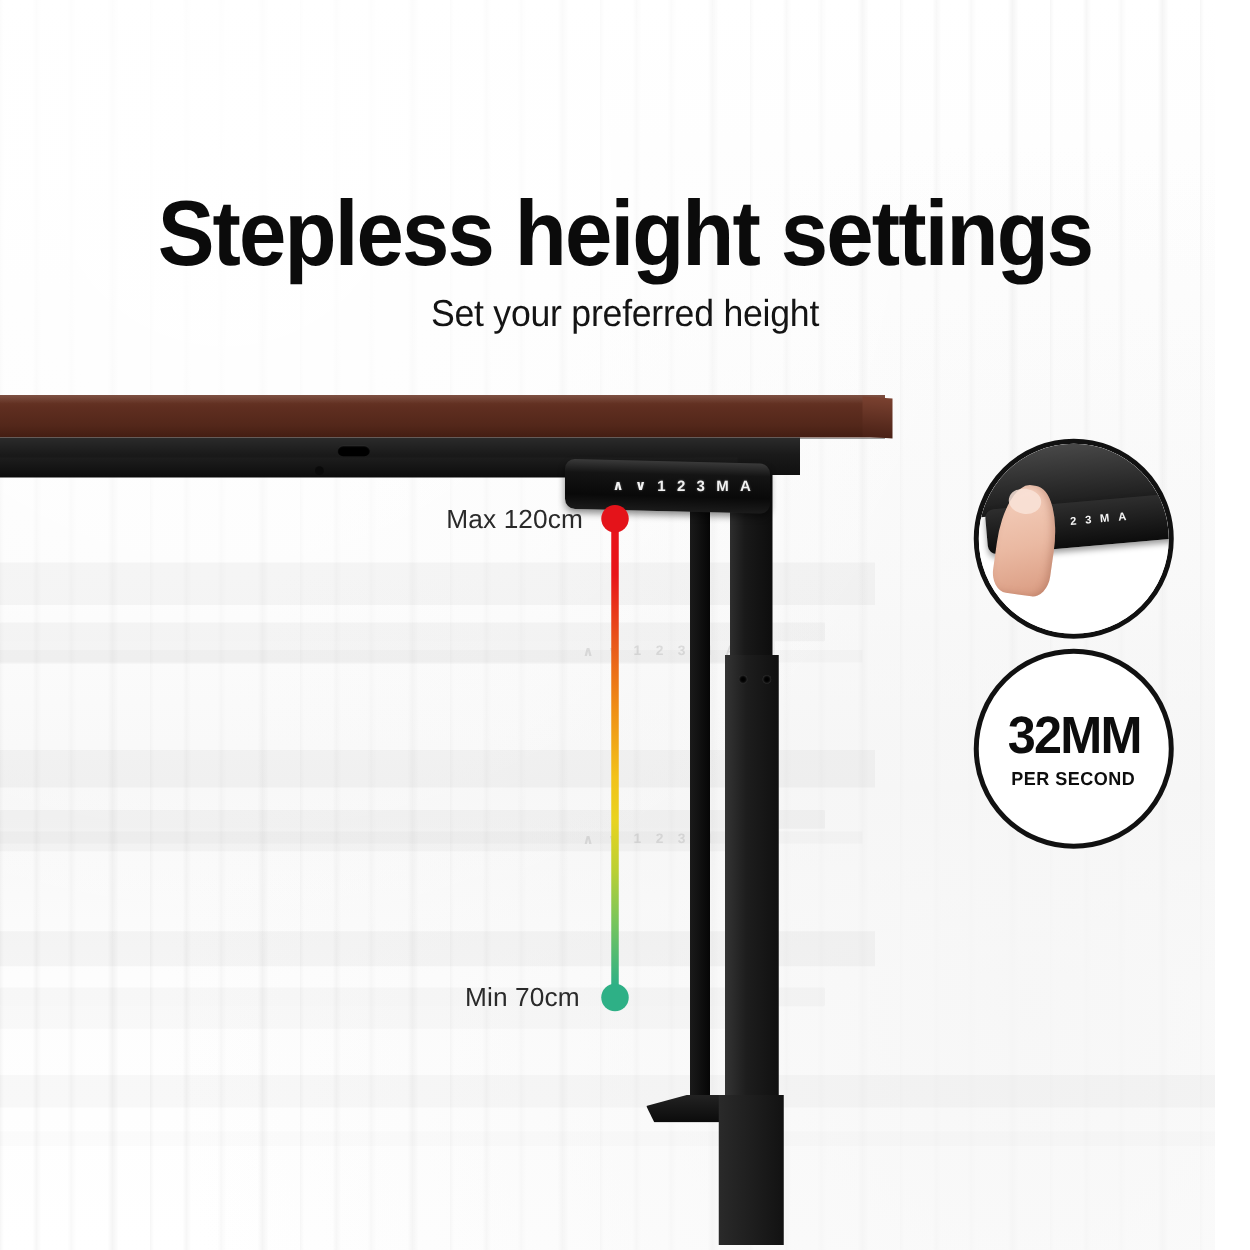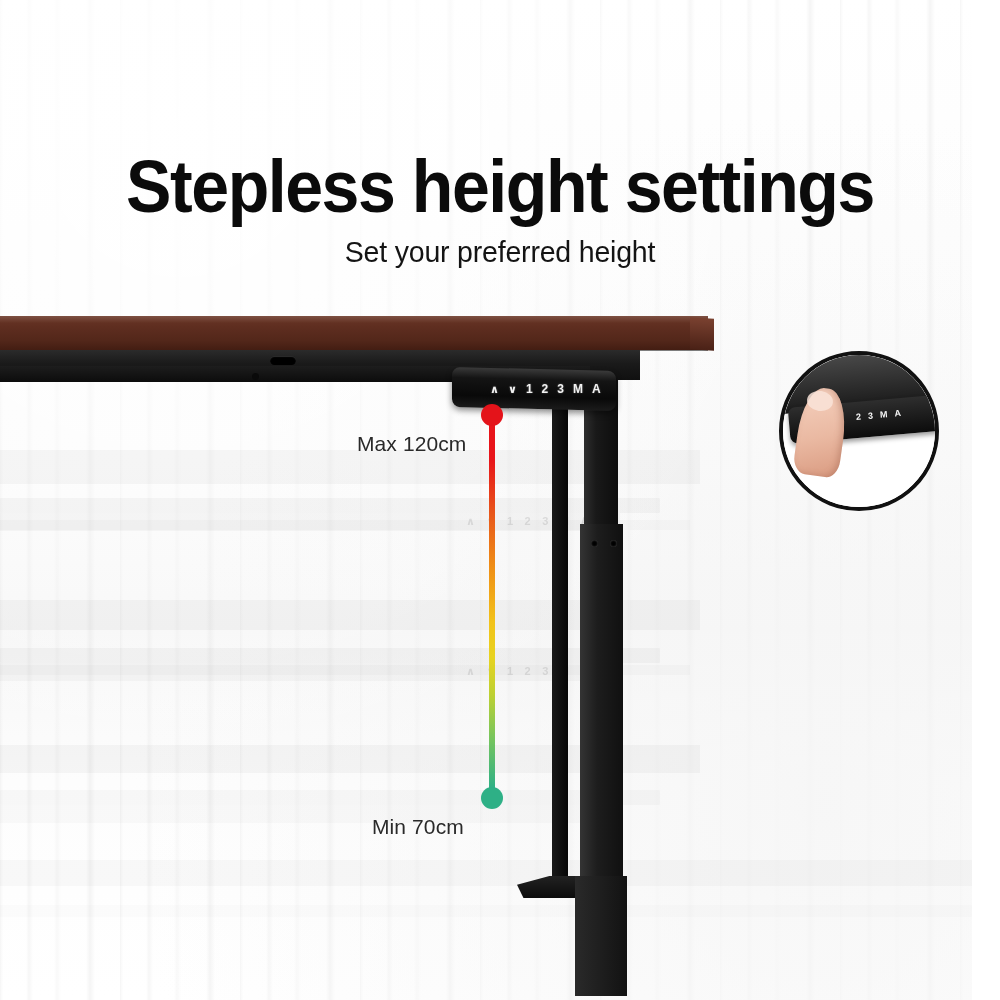--- a/index.html
+++ b/index.html
@@ -138,21 +138,21 @@
     position:absolute;left:489px;top:413px;width:6px;height:387px;border-radius:3px;
     background:linear-gradient(180deg,
       #e8141a 0%, #e8141a 12%, #e8561a 26%, #ef8f16 40%,
       #f2c21a 54%, #e8d320 63%, #bcd033 73%, #77c55d 84%, #2eb086 97%, #25ac85 100%);
   }
   .dot{position:absolute;width:22px;height:22px;border-radius:50%;}
   .dot.max{left:481px;top:404px;background:#e4131a;}
   .dot.min{left:481px;top:787px;background:#2eb086;}
   .meas-label{
     position:absolute;font-size:21px;color:#2a2a2a;font-weight:400;
-    white-space:nowrap;letter-spacing:.1px;margin-top:28px;
+    white-space:nowrap;letter-spacing:.1px;
   }
   .meas-label.max{left:357px;top:404px;}
   .meas-label.min{left:372px;top:787px;}
 
   
   .badge{position:absolute;border-radius:50%;background:#fff;border:3px solid #111;
     overflow:hidden;display:flex;align-items:center;justify-content:center;flex-direction:column;}
   .badge.b-photo{left:779px;top:351px;width:152px;height:152px;border-width:4px;}
   .badge.b-speed{left:779px;top:519px;width:152px;height:152px;border-width:4px;}
   .badge.b-silent{left:779px;top:687px;width:152px;height:152px;border-width:4px;}
@@ -277,15 +277,19 @@
         <span>2</span>
         <span>3</span>
         <span>M</span>
         <span>A</span>
       </div>
       <div class="ph-finger"></div>
       <div class="ph-nail"></div>
     </div>
   </div>
 
+  <div class="badge b-speed">
+    <div class="sp-main">32MM</div>
+    <div class="sp-sub">PER SECOND</div>
+  </div>
 
 
 </div>
 
 </body></html>

